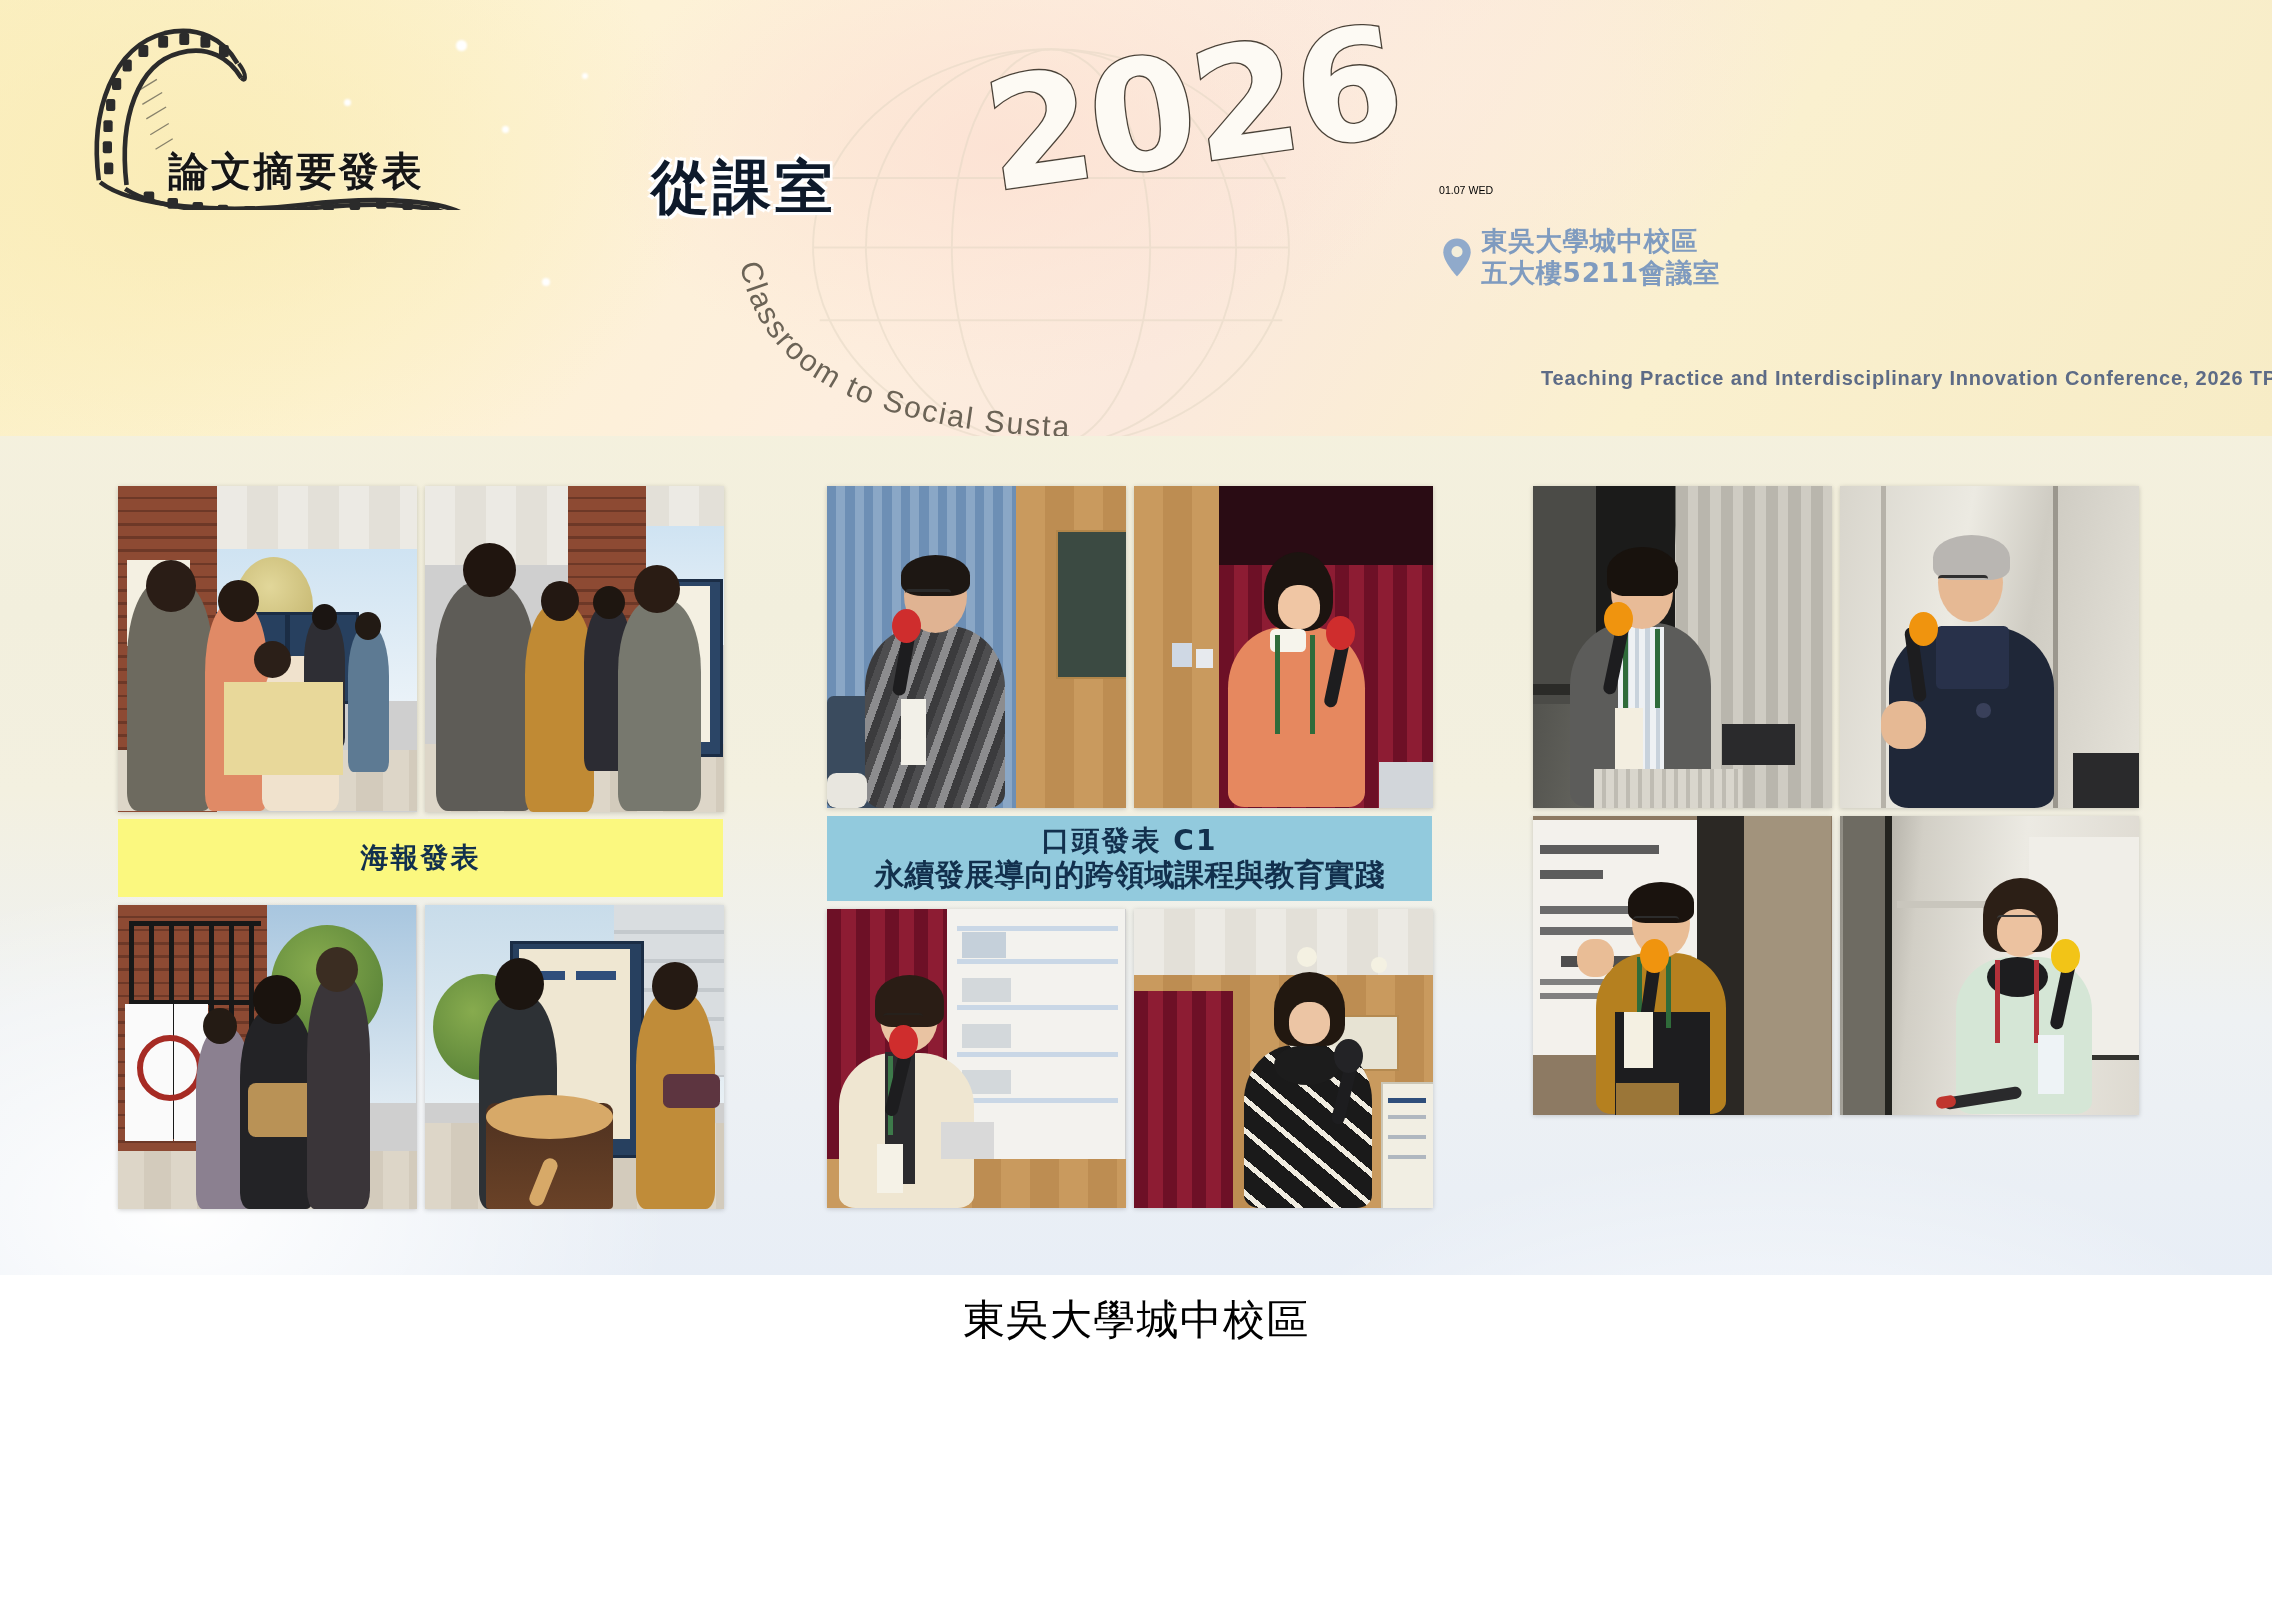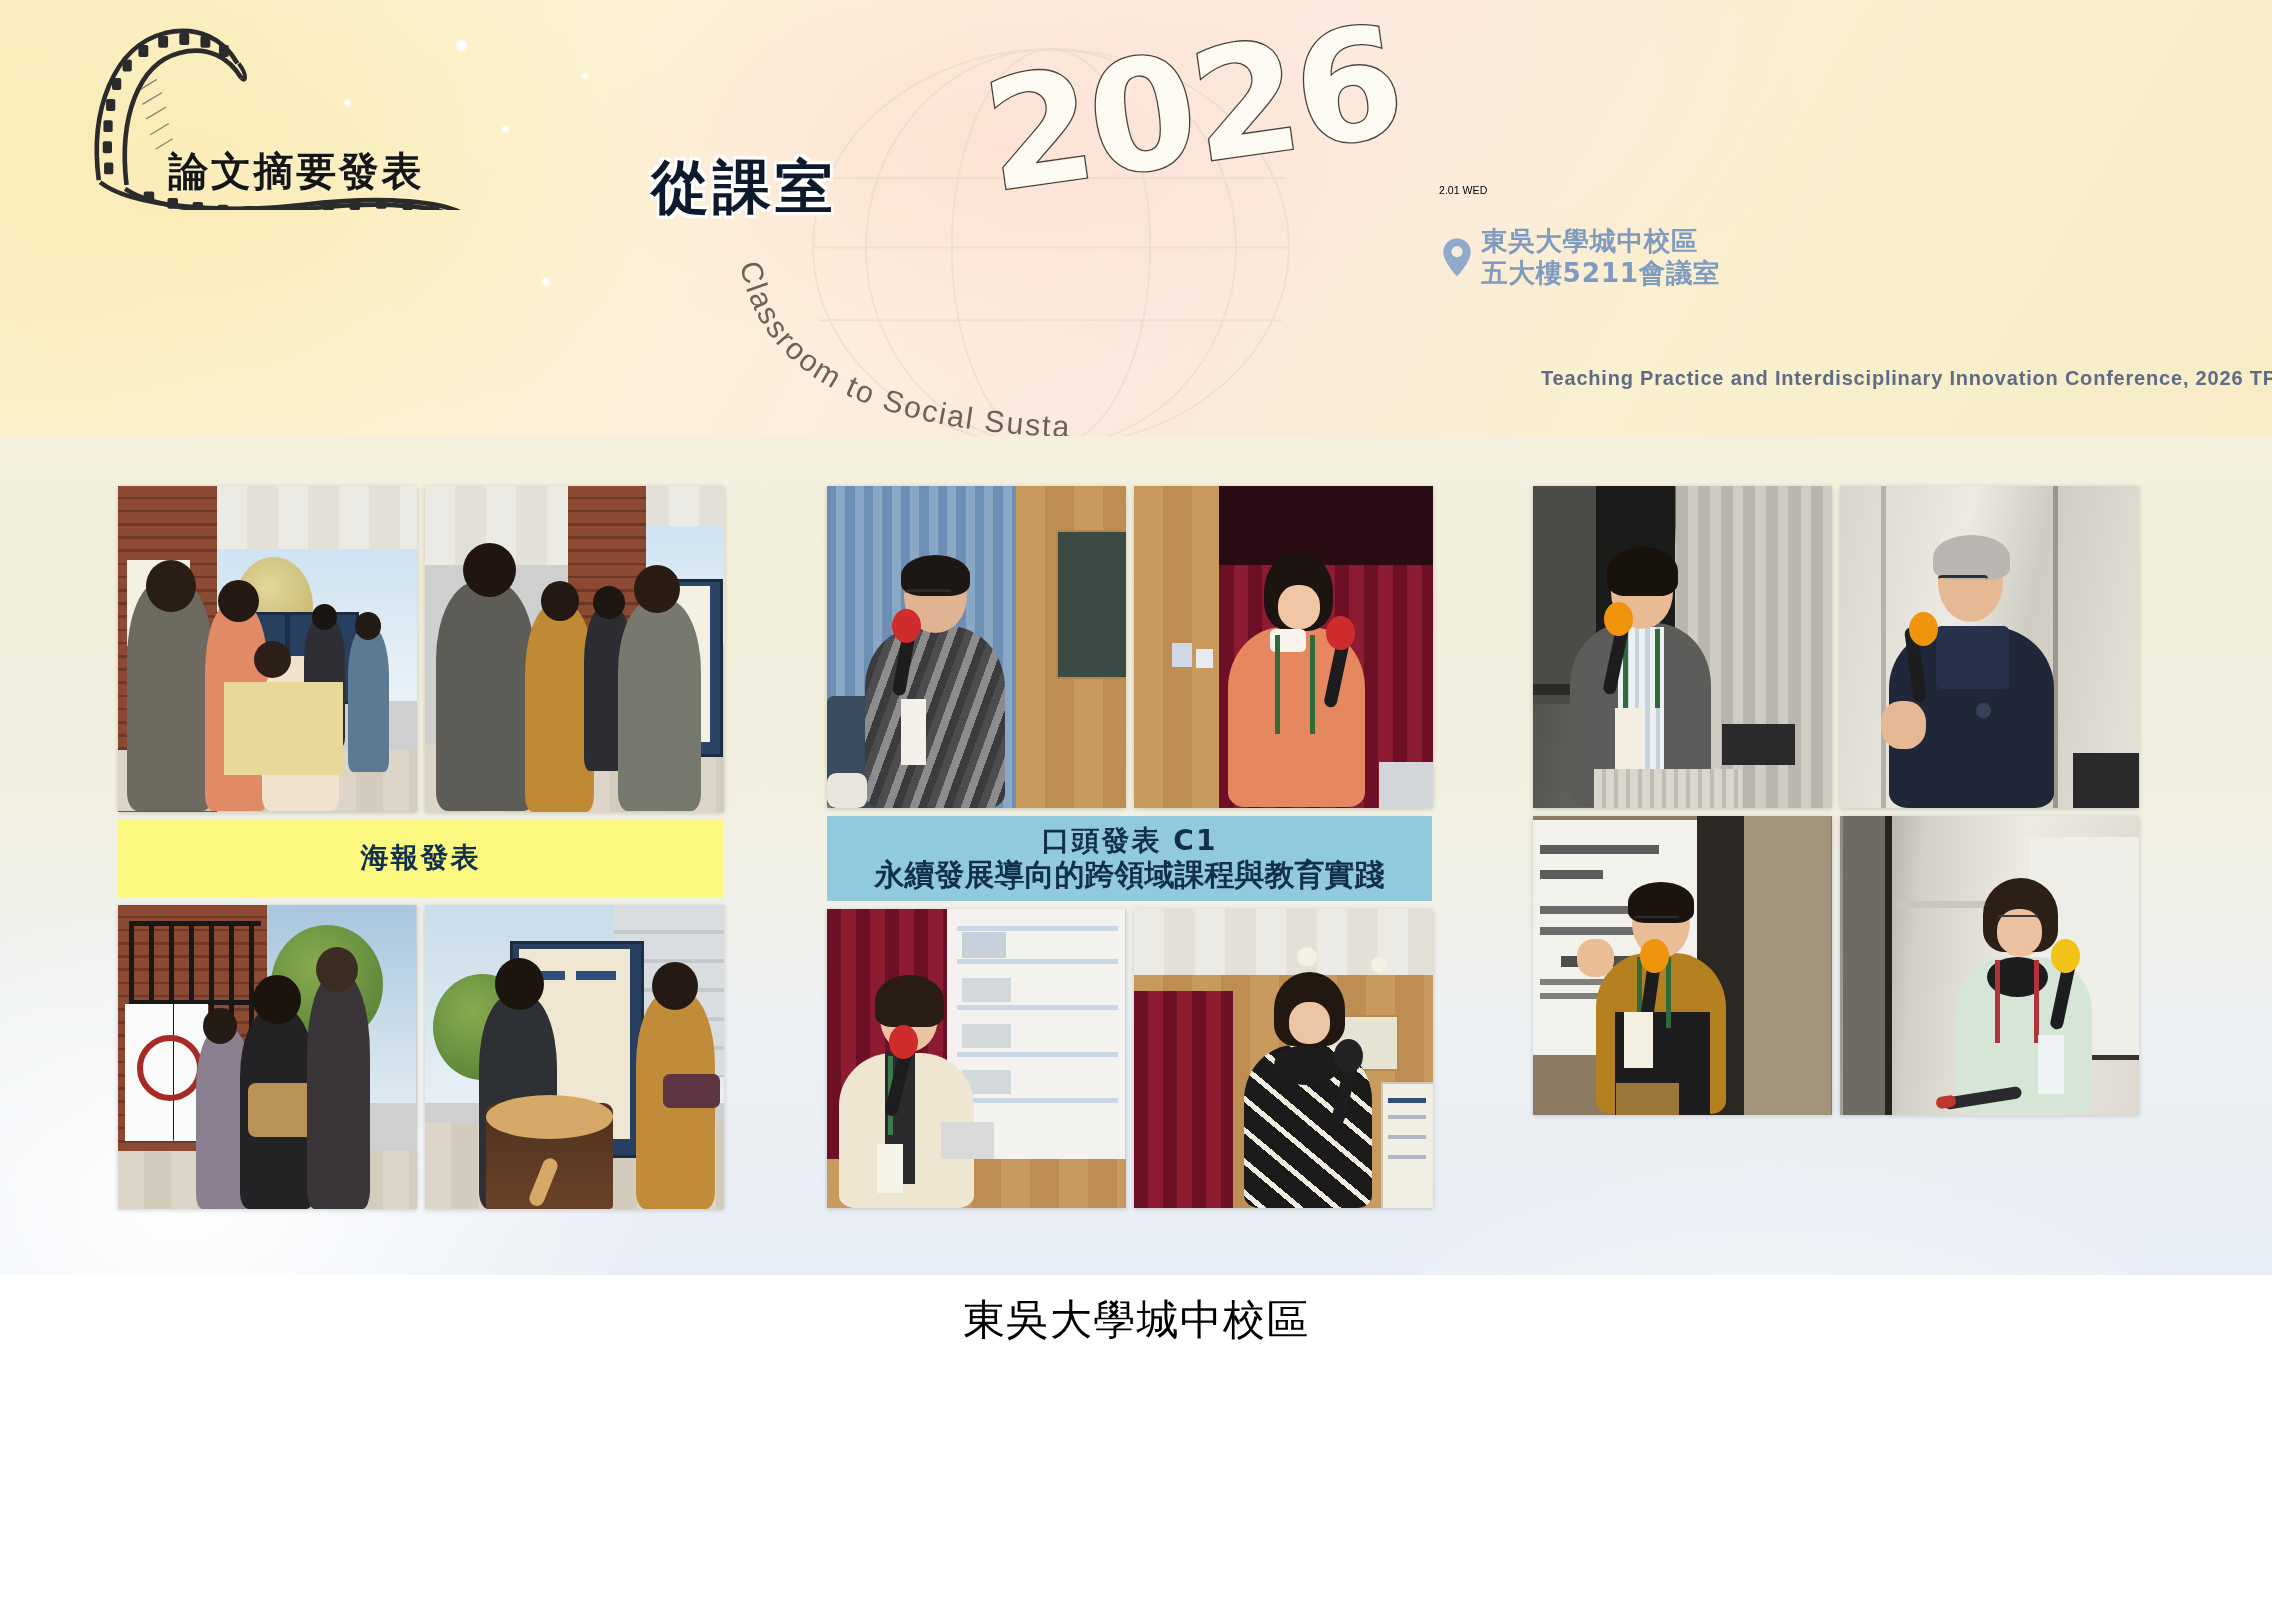--- a/index.html
+++ b/index.html
@@ -229,21 +229,21 @@
       <svg viewBox="0 0 840 300" width="555" height="198">
         <defs>
             <path id="arcp" d="M 30 20 C 60 180, 200 268, 520 282" fill="none"></path>
           </defs>
         <text>
           <textPath href="#arcp" startOffset="0">Classroom to Social Sustainability</textPath>
         </text>
       </svg>
     </div>
 
-    <div id="datebox">2.01 WED</div>
+    <div id="datebox">01.07 WED</div>
 
     <div id="venue">
       <svg id="pin-icon" width="30" height="41" viewBox="0 0 46 62">
         <path d="M23 2 C11 2 2 11 2 23 C2 38 23 60 23 60 C23 60 44 38 44 23 C44 11 35 2 23 2 Z" fill="#90aacb"></path>
         <circle cx="23" cy="22" r="8.5" fill="#f3eeda"></circle>
       </svg>
       <div id="venue-lines">
         <div>東吳大學城中校區</div>
         <div>五大樓5211會議室</div>
       </div>

